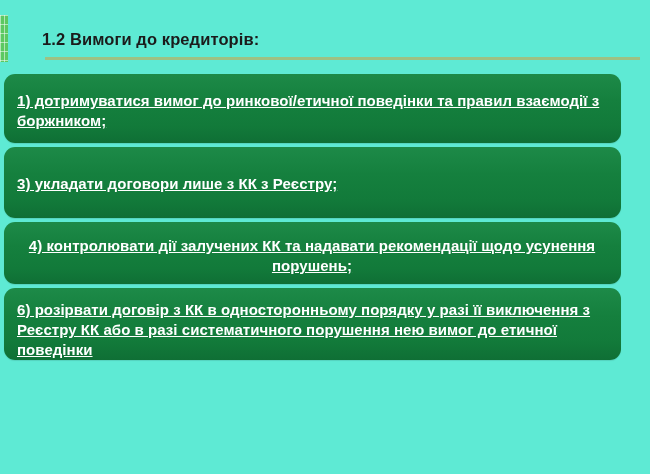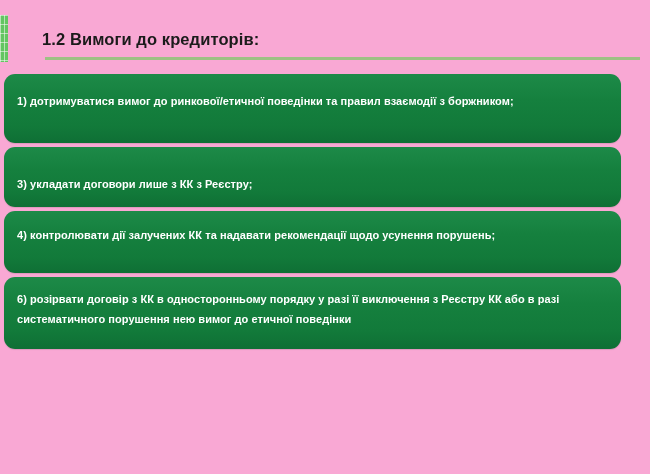--- a/index.html
+++ b/index.html
@@ -11,21 +11,21 @@
     height: 474px;
     background: #ffffff;
     font-family: "Liberation Sans", sans-serif;
     overflow: hidden;
     position: relative;
   }
 
   #slide {
     position: absolute;
     inset: 0;
-    background: #f9a8d4;
+    background: #5eead4;
   }
 
   
   #left-mesh {
     position: absolute;
     left: 0px;
     top: 15px;
     width: 8px;
     height: 47px;
     background-color: #5cc75c;
@@ -81,31 +81,32 @@
                  #15803e 38%,
                  #127a3a 75%,
                  #0f6f35 100%);
     color: #ffffff;
     padding: 10px 14px 10px 13px;
     margin-bottom: 4px;
     box-shadow: 0 1px 1px rgba(0,0,0,0.10);
   }
 
   .req-text {
-    font-size: 11px;
+    font-size: 15px;
     font-weight: bold;
     line-height: 20px;
     color: #ffffff;
     letter-spacing: 0.05px;
+    text-decoration: underline;
   }
 
   
   .req-box.h-two   { height: 69px; }
-  .req-box.h-one   { height: 60px; }
-  .req-box.h-two-b { height: 62px; }
+  .req-box.h-one   { height: 71px; }
+  .req-box.h-two-b { height: 62px; text-align: center; }
   .req-box.h-three { height: 72px; }
 
   .req-box.h-two   .req-text { padding-top: 7px; }
   .req-box.h-one   .req-text { padding-top: 17px; }
   .req-box.h-two-b .req-text { padding-top: 4px; }
   .req-box.h-three .req-text { padding-top: 2px; }
 </style>
 </head>
 <body>
 

